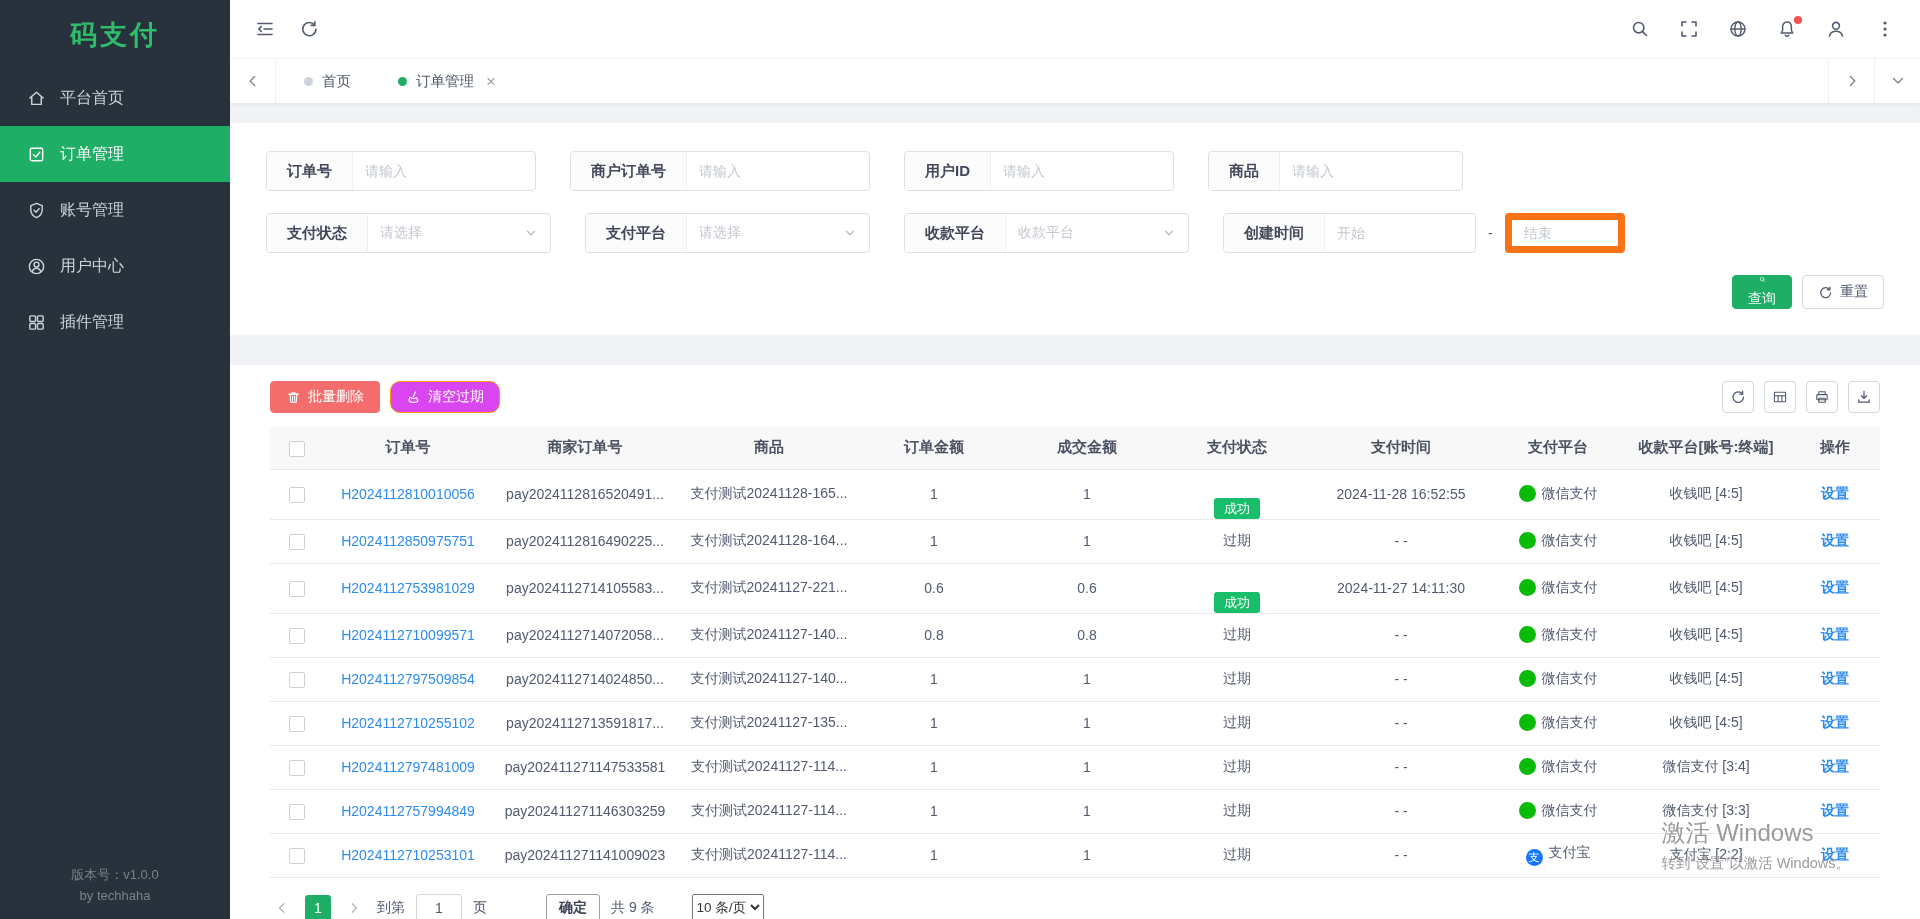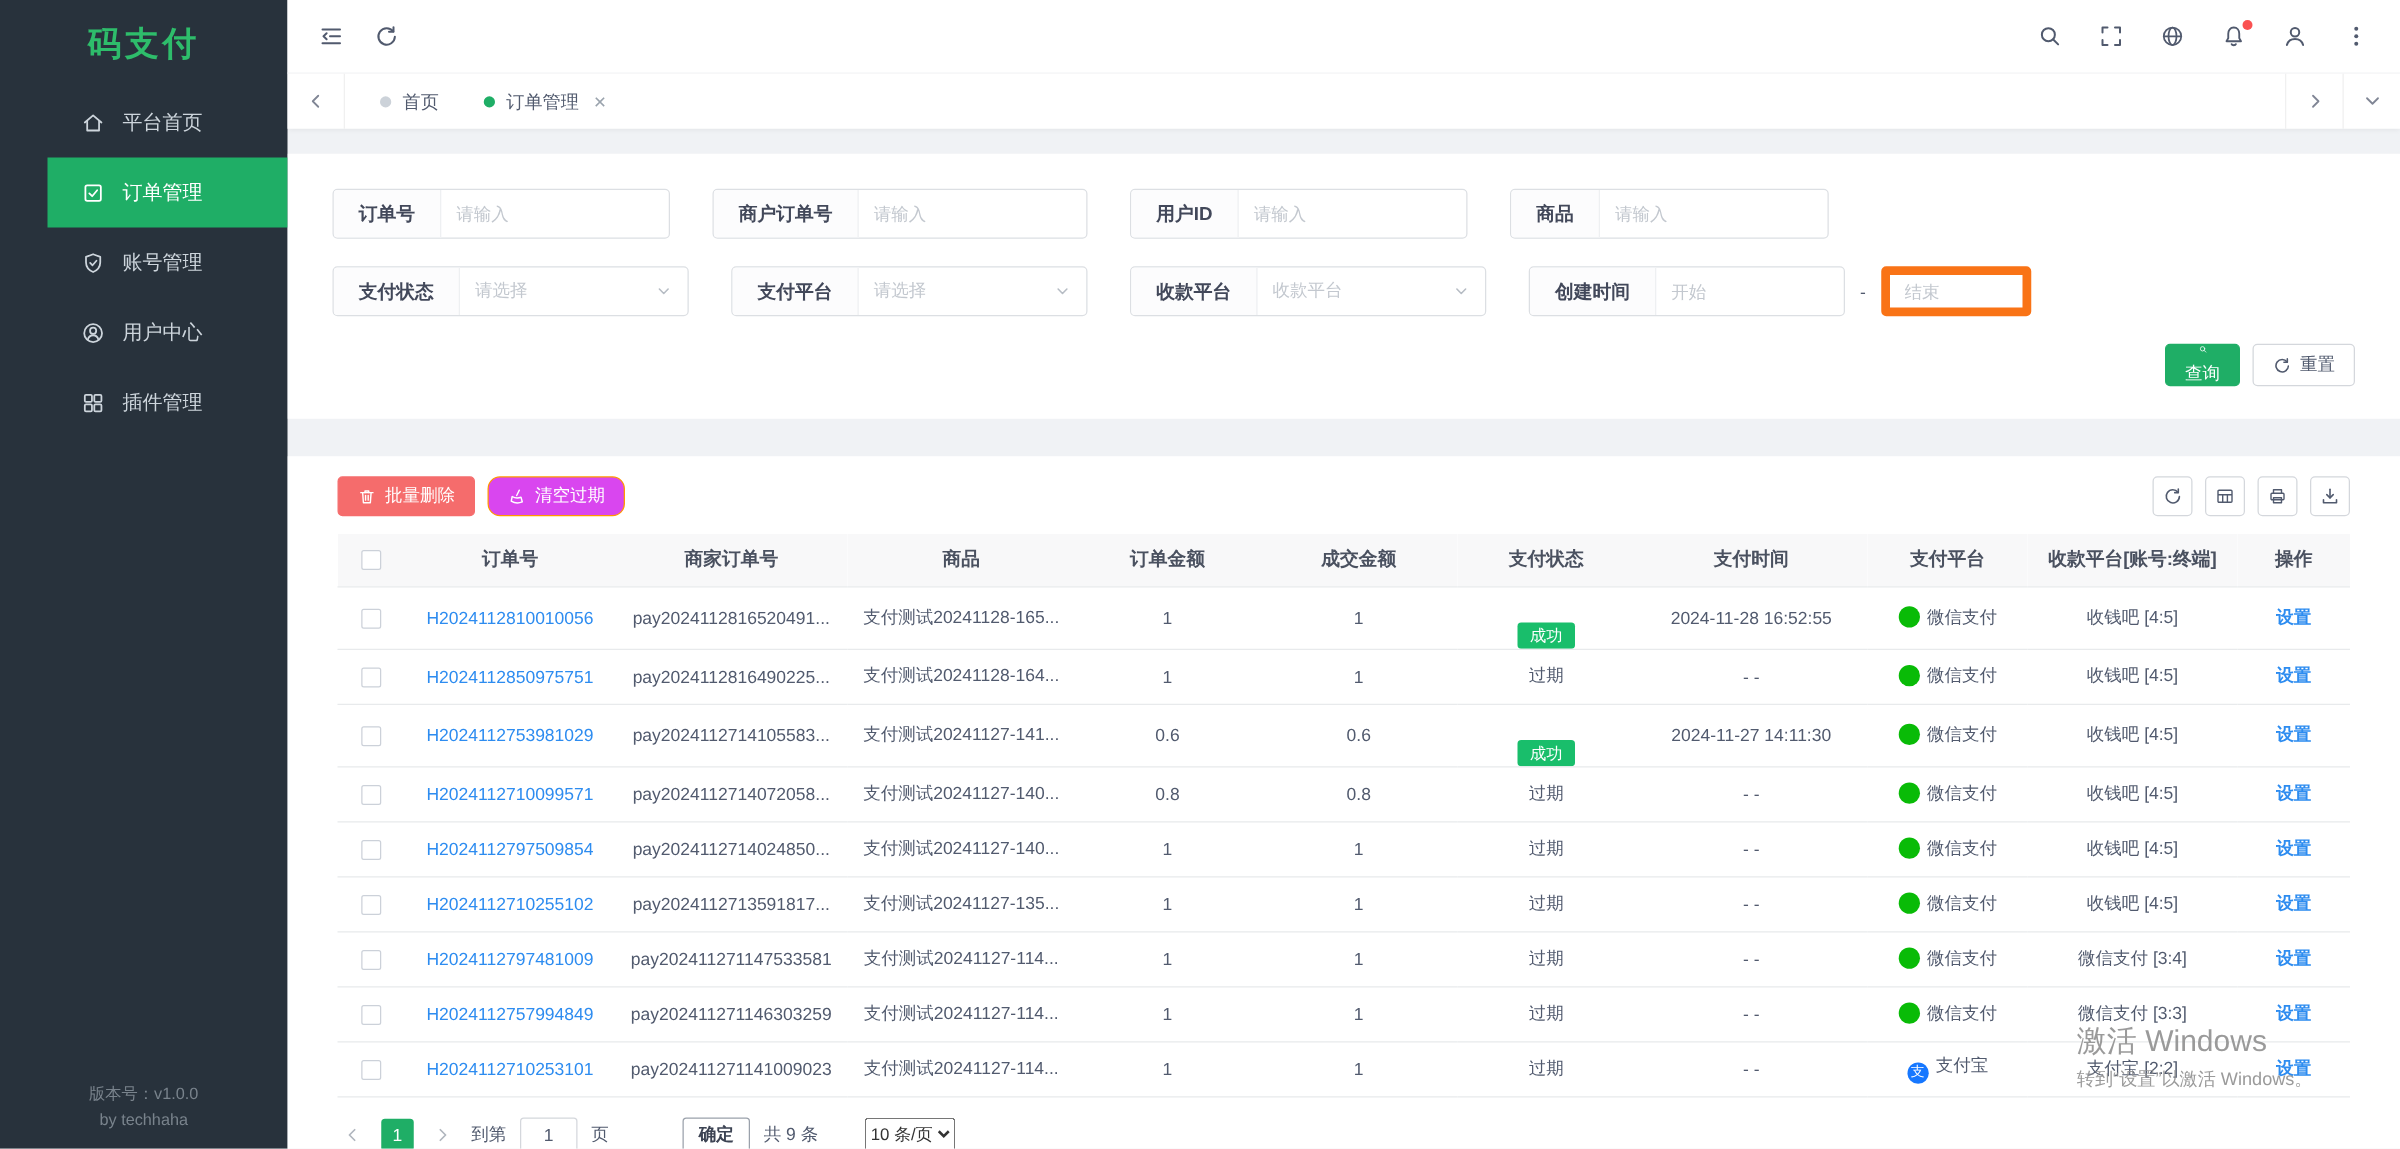--- a/index.html
+++ b/index.html
@@ -10,21 +10,21 @@
     font-family:"Liberation Sans","DejaVu Sans",sans-serif;
     font-size:14px;
   }
   svg { display:block; }
   .app { display:flex; width:1920px; height:919px; }
 
   
   .sidebar { width:230px; flex-shrink:0; background:#28323c; display:flex; flex-direction:column; position:relative; }
   .logo { height:70px; display:flex; align-items:center; justify-content:center;
           color:#2ebd6b; font-size:27px; font-weight:bold; letter-spacing:3px; }
-  .menu { display:flex; flex-direction:column;padding-left:38px; }
+  .menu { display:flex; flex-direction:column; }
   .menu-item { height:56px; display:flex; align-items:center; gap:14px; padding:0 27px;
                color:#cdd5dc; font-size:16px; cursor:pointer; }
   .menu-item svg { width:19px; height:19px; }
   .menu-item.active { background:#1fae66; color:#fff; }
   .side-foot { position:absolute; left:0; right:0; bottom:12px; text-align:center;
                color:#79838c; font-size:13px; line-height:1.6; }
 
   
   .main { flex:1; min-width:0; display:flex; flex-direction:column; position:relative; }
   .topbar { height:59px; background:#fff; display:flex; align-items:center; gap:22px;
@@ -37,21 +37,21 @@
               border-radius:50%; background:#fa5151; }
 
   
   .tabbar { height:44px; background:#fff; display:flex; align-items:stretch;
             box-shadow:0 2px 4px rgba(0,0,0,.05); position:relative; z-index:2; }
   .tab-nav { width:46px; display:flex; align-items:center; justify-content:center;
              color:#808695; cursor:pointer; }
   .tab-nav svg { width:16px; height:16px; }
   .tab-nav.bl { border-left:1px solid #f0f0f0; }
   .tab-nav.br { border-right:1px solid #f0f0f0; }
-  .tabs { flex:1; display:flex; align-items:center; padding:0 12px; gap:4px; }
+  .tabs { flex:1; display:flex; align-items:center; padding:0 12px; gap:15px; }
   .tab { height:44px; display:flex; align-items:center; gap:9px; padding:0 16px;
          font-size:14.5px; color:#515a6e; cursor:pointer; }
   .tab .dot { width:9px; height:9px; border-radius:50%; background:#ccd2d9; }
   .tab.active .dot { background:#1fae66; }
   .tab-close { margin-left:3px; color:#9aa3ad; font-size:17px; line-height:1; cursor:pointer; }
 
   
   .content { flex:1; padding-top:20px; display:flex; flex-direction:column; overflow:hidden; }
 
   .filter-card { background:#fff; padding:28px 36px 26px; }
@@ -475,21 +475,21 @@
                 <td>- -</td>
                 <td><span class="plat-ic wechat"></span><span>微信支付</span></td>
                 <td>收钱吧 [4:5]</td>
                 <td><a class="link bold">设置</a></td>
               </tr>
 
               <tr>
                 <td><span class="cb"></span></td>
                 <td><a class="link">H2024112753981029</a></td>
                 <td>pay2024112714105583...</td>
-                <td>支付测试20241127-141...</td>
+                <td>支付测试20241127-221...</td>
                 <td>0.6</td>
                 <td>0.6</td>
                 <td><span class="status ok">成功</span></td>
                 <td>2024-11-27 14:11:30</td>
                 <td><span class="plat-ic wechat"></span><span>微信支付</span></td>
                 <td>收钱吧 [4:5]</td>
                 <td><a class="link bold">设置</a></td>
               </tr>
 
               <tr>

